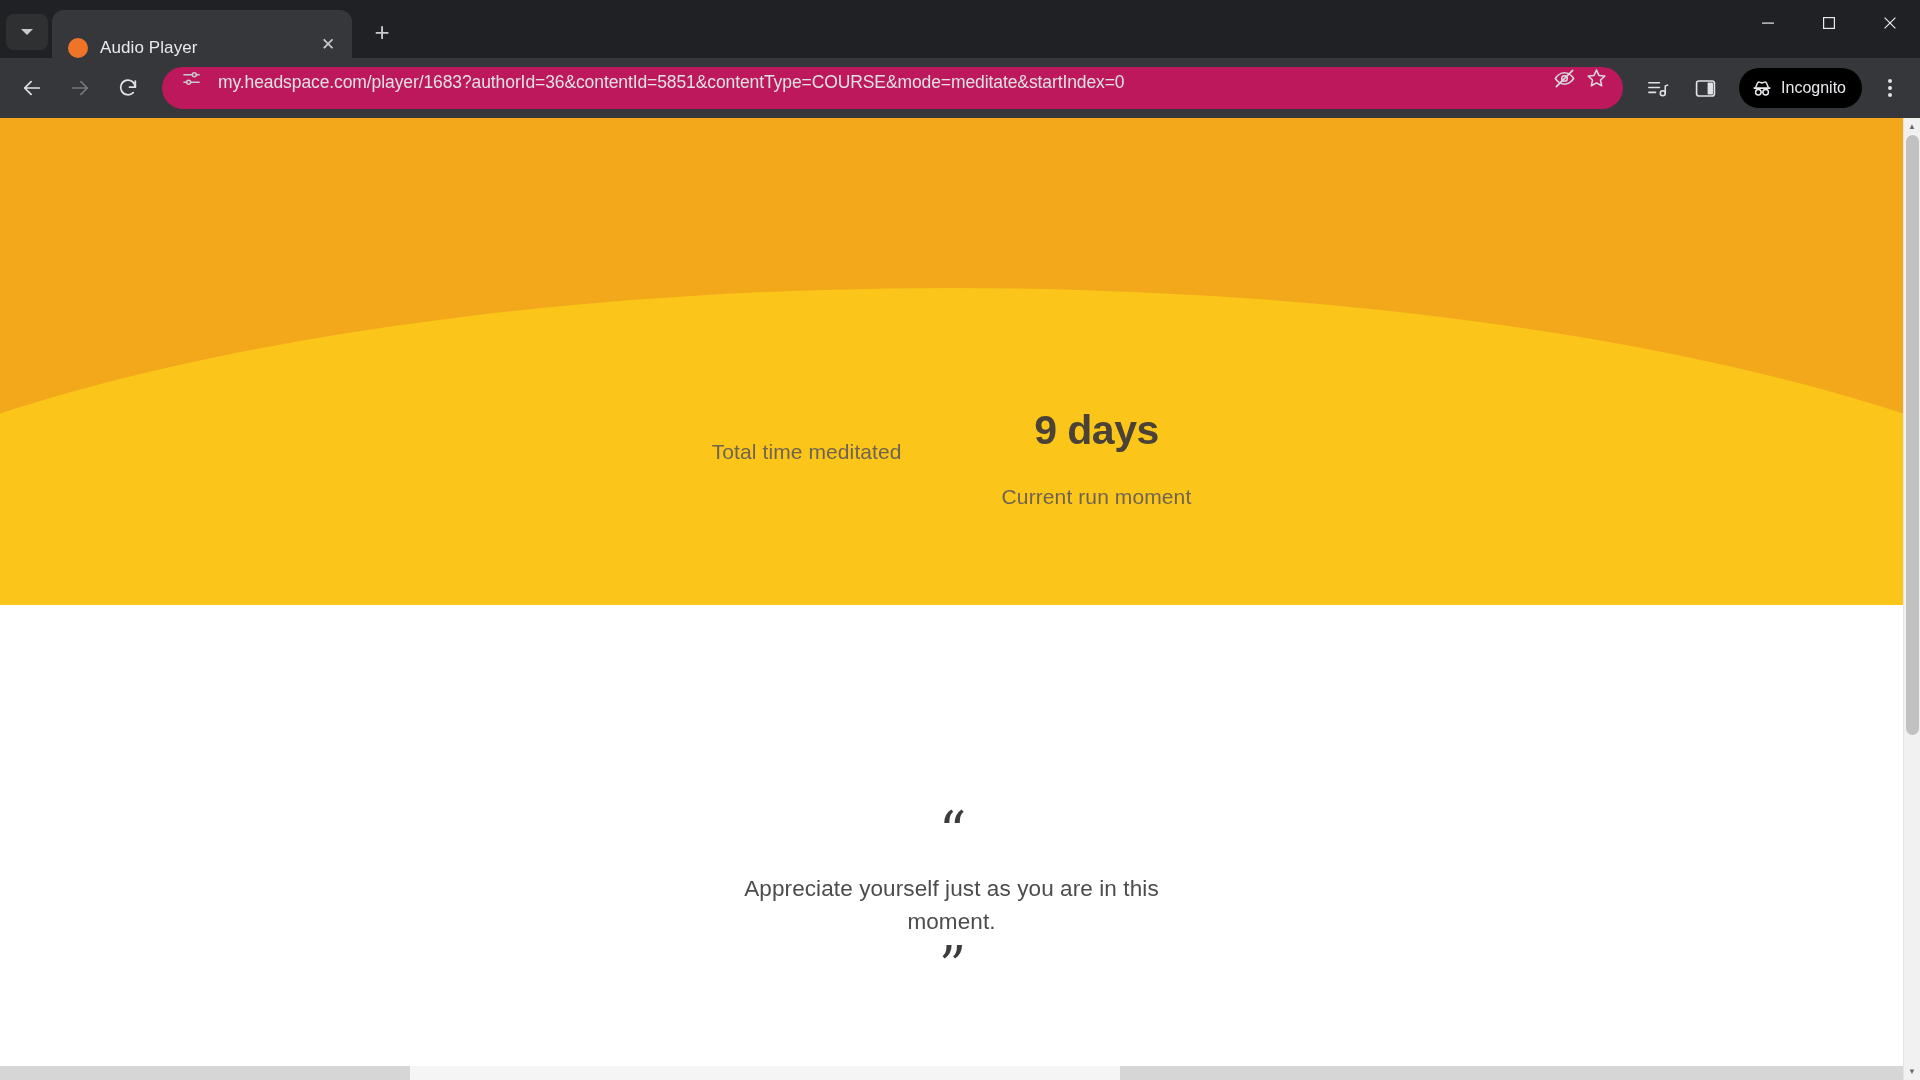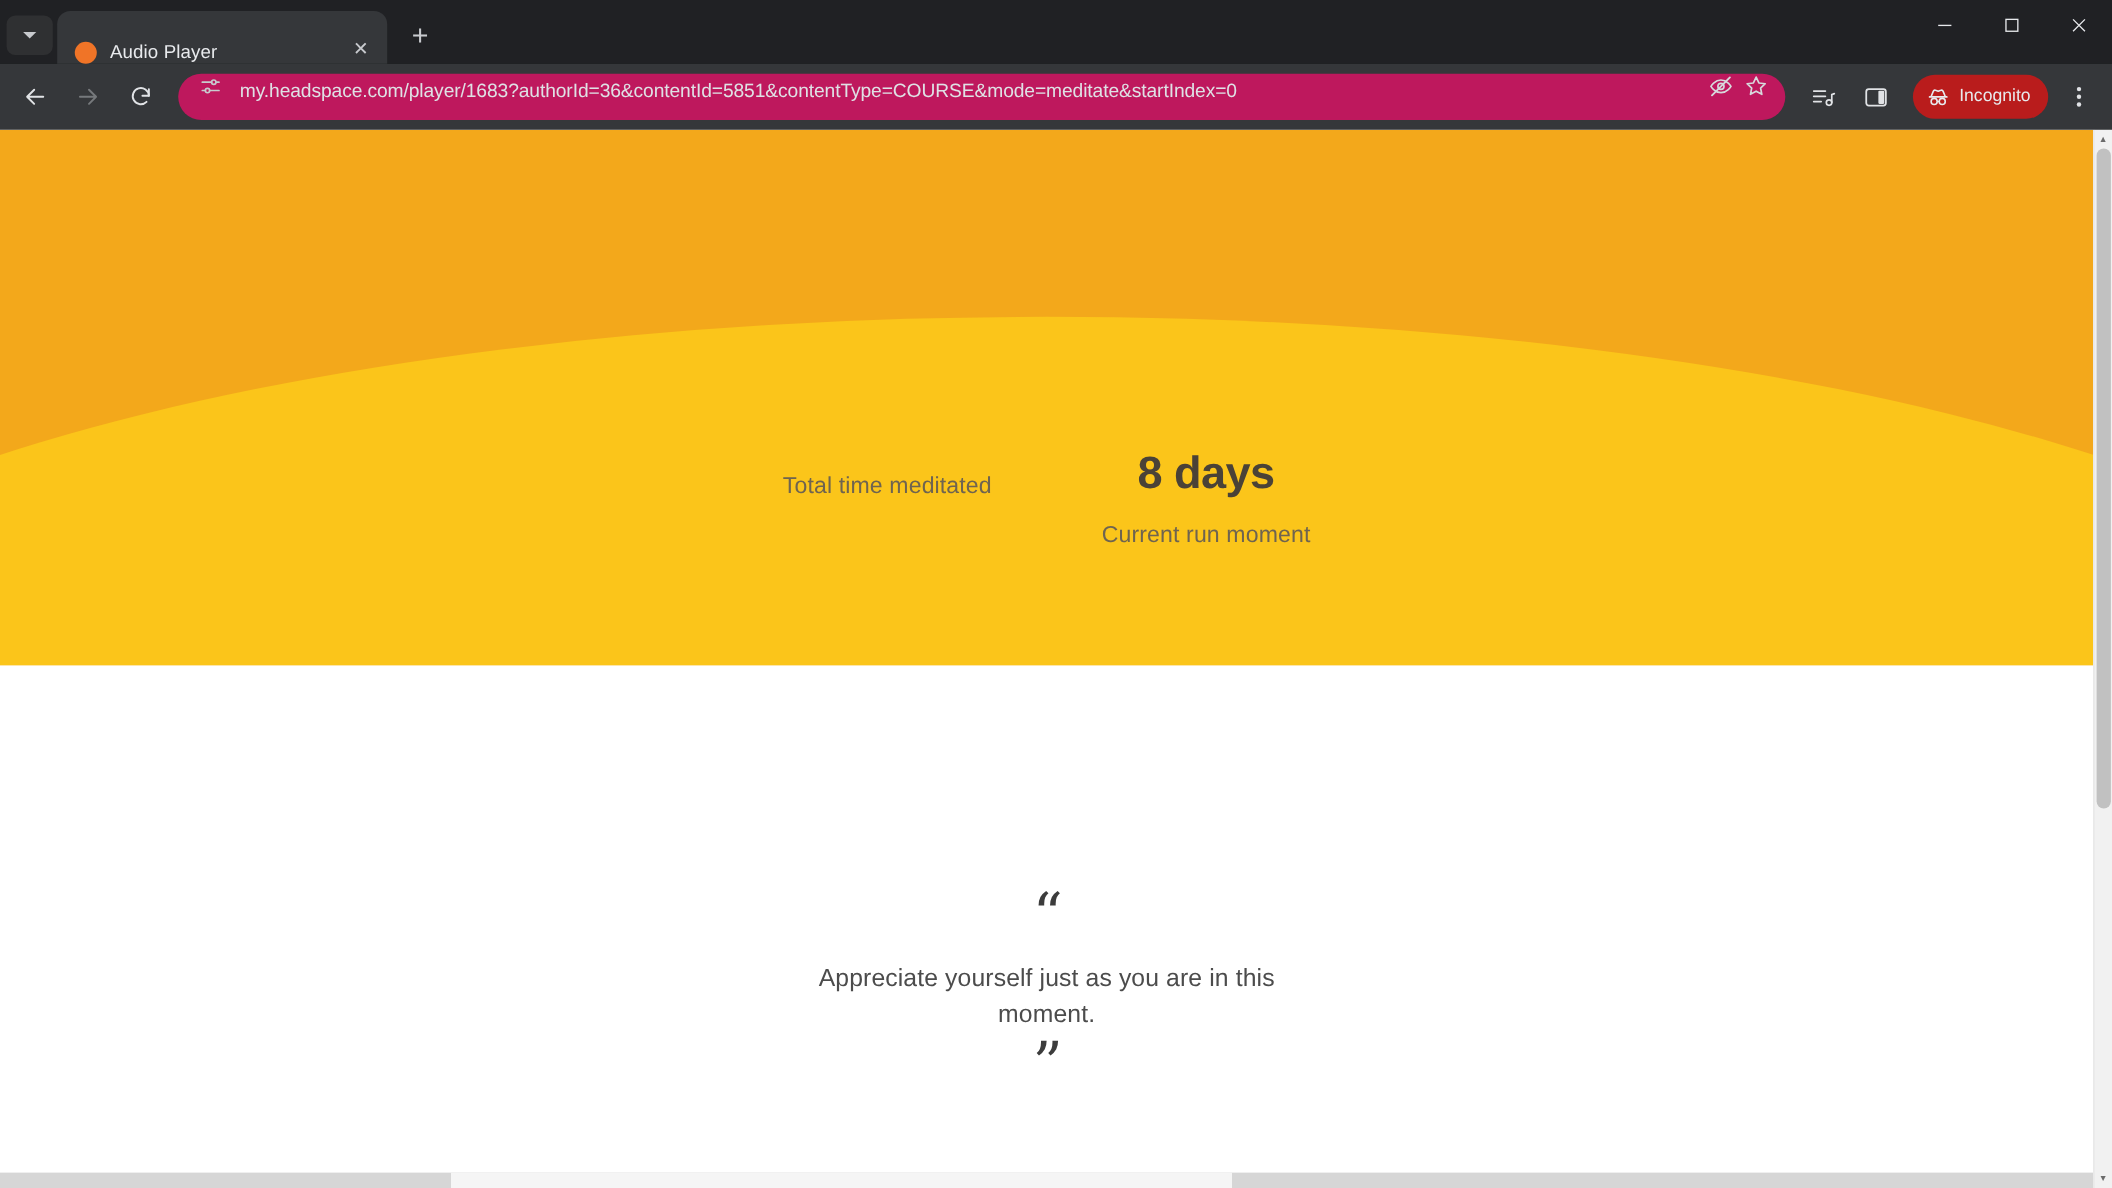--- a/index.html
+++ b/index.html
@@ -69,21 +69,21 @@
     width: 30px; height: 30px; border-radius: 50%; display: flex;
     align-items: center; justify-content: center; flex: 0 0 30px; cursor: pointer;
   }
   .url {
     color: #dfe1e5; font-size: 17.5px; white-space: nowrap; overflow: hidden;
     text-overflow: ellipsis; flex: 1; letter-spacing: -.1px;
   }
   .omni-right { display: flex; align-items: center; gap: 2px; flex: 0 0 auto; }
 
   .incognito-pill {
-    height: 40px; border-radius: 20px; background: #b91c1c; display: flex;
+    height: 40px; border-radius: 20px; background: #000000; display: flex;
     align-items: center; gap: 8px; padding: 0 16px 0 12px; margin-left: 8px;
     cursor: pointer; flex: 0 0 auto;
   }
   .incognito-label { color: #e8eaed; font-size: 16px; white-space: nowrap; }
 
   .kebab {
     width: 40px; height: 40px; border-radius: 50%; display: flex; flex-direction: column;
     align-items: center; justify-content: center; gap: 3px; cursor: pointer; margin-left: 4px;
     flex: 0 0 40px;
   }
@@ -104,21 +104,21 @@
   .stats {
     position: absolute; left: 0; right: 0; top: 290px; display: flex;
     justify-content: center; gap: 100px; z-index: 3;
   }
   .stat { text-align: center; }
   .stat-value {
     font-size: 41px; font-weight: bold; color: #4a4237; letter-spacing: -.5px;
     line-height: 1.1; white-space: nowrap;
   }
   .stat-label {
-    font-size: 21px; color: #6f6450; margin-top: 22px; white-space: nowrap;
+    font-size: 21px; color: #6f6450; margin-top: 32px; white-space: nowrap;
     letter-spacing: .1px;
   }
 
   .quote-section {
     position: absolute; top: 487px; left: 0; right: 0; bottom: 0;
     background: #fff; display: flex; flex-direction: column; align-items: center;
     padding-top: 212px;
   }
   .qmark {
     font-size: 54px; color: #3c3c3c; line-height: .55; font-family: "DejaVu Serif", serif;
@@ -268,21 +268,21 @@
     <div class="page">
 
       <div class="hero">
         <div class="arc1"></div>
 
         <div class="stats">
           <div class="stat">
             <div class="stat-label">Total time meditated</div>
           </div>
           <div class="stat">
-            <div class="stat-value">8 days</div>
+            <div class="stat-value">9 days</div>
             <div class="stat-label">Current run moment</div>
           </div>
         </div>
       </div>
 
       <div class="quote-section">
         <div class="qmark open">“</div>
         <div class="quote-text">Appreciate yourself just as you are in this moment.</div>
         <div class="qmark close">”</div>
 

